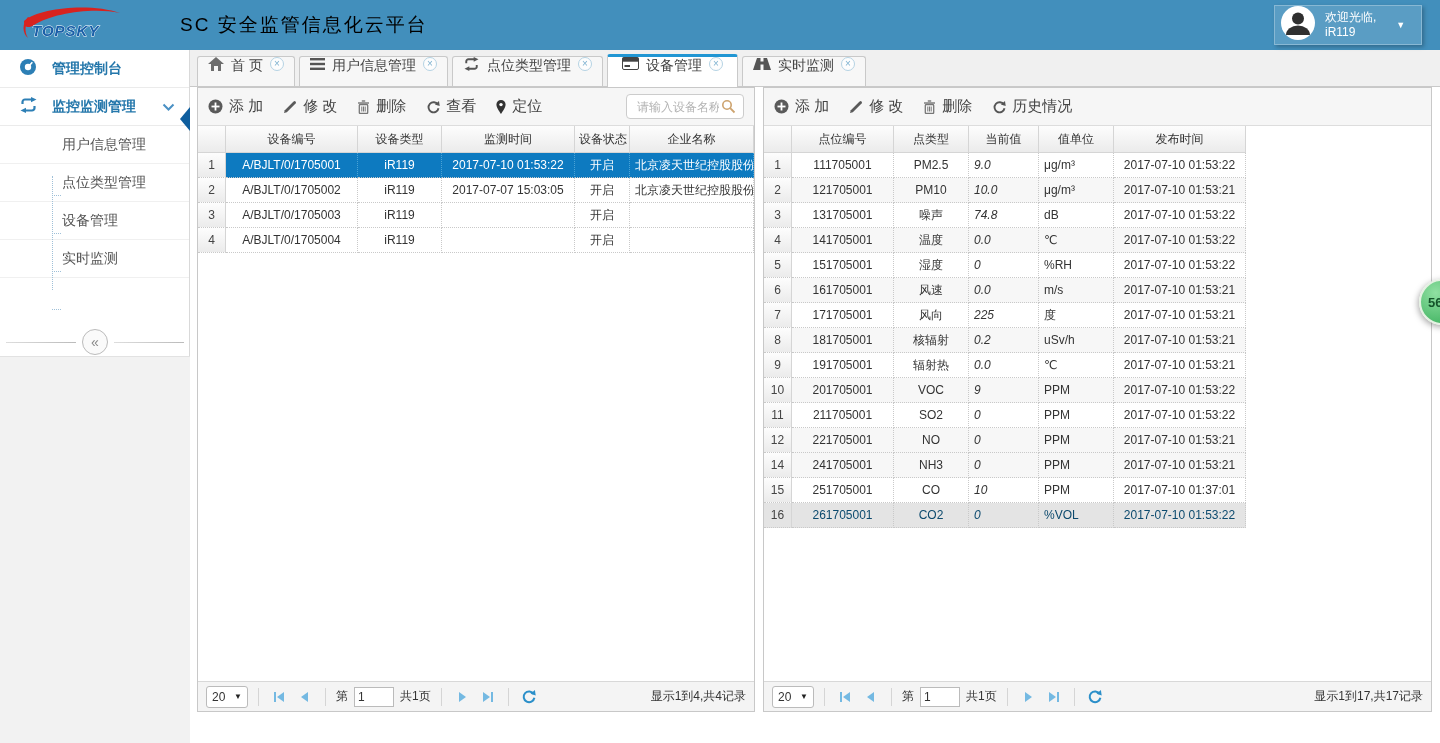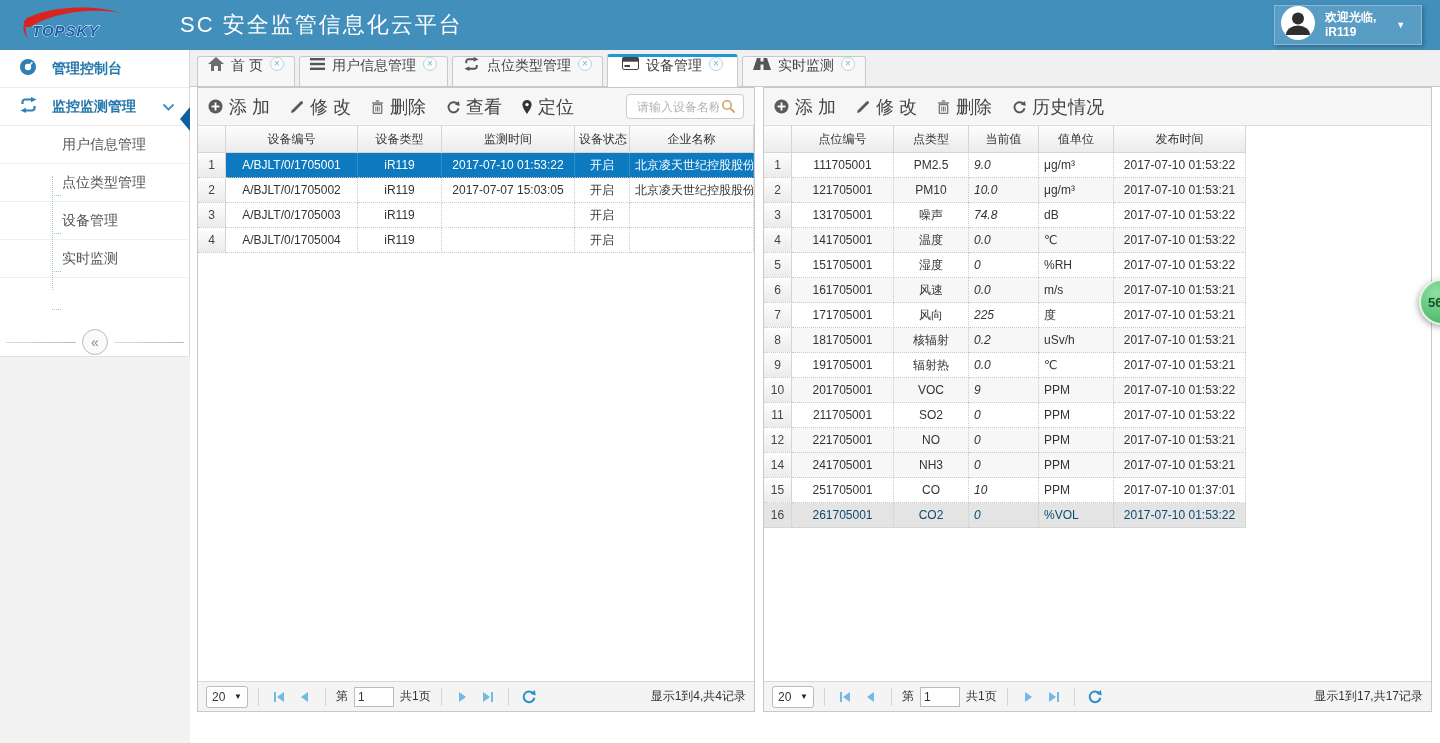--- a/index.html
+++ b/index.html
@@ -5,23 +5,23 @@
   * { box-sizing: border-box; }
   html,body { margin:0; padding:0; }
   body {
     width:1440px; height:743px; position:relative; overflow:hidden;
     background:#fff; font-family:"Liberation Sans","DejaVu Sans",sans-serif;
     color:#333; -webkit-font-smoothing:antialiased;
   }
   
   .app-header { position:absolute; left:0; top:0; width:1440px; height:50px; background:#428fbc; z-index:10; }
   .logo { position:absolute; left:18px; top:5px; width:110px; height:40px; }
-  .app-title { position:absolute; left:180px; top:0; height:50px; line-height:50px; color:#ffffff; font-size:22px; letter-spacing:2px; white-space:nowrap; }
+  .app-title { position:absolute; left:180px; top:0; height:50px; line-height:50px; color:#000000; font-size:19px; letter-spacing:2px; white-space:nowrap; }
   .user-box { position:absolute; right:18px; top:5px; height:40px; min-width:148px; display:flex; align-items:center; gap:10px; padding:0 10px 0 6px; background:rgba(255,255,255,0.13); border:1px solid rgba(255,255,255,0.28); box-shadow:2px 2px 4px rgba(0,0,0,0.25); }
-  .user-text { color:#fff; font-size:12px; line-height:15px;font-weight:bold; }
+  .user-text { color:#fff; font-size:12px; line-height:15px; }
   .user-caret { color:#fff; font-size:9px; margin-left:10px; }
   
   .sidebar { position:absolute; left:0; top:50px; width:190px; bottom:0; background:#fff; border-right:1px solid #d9d9d9; z-index:5; }
   .side-item { position:relative; height:38px; display:flex; align-items:center; border-bottom:1px solid #ebebeb; cursor:pointer; }
   .side-item .s-ic { position:absolute; left:18px; width:20px; text-align:center; }
   .side-item .s-lb { position:absolute; left:52px; font-size:14px; font-weight:bold; color:#2477ab; }
   .side-item .s-ch { position:absolute; right:14px; }
   .side-sub { position:relative; height:38px; display:flex; align-items:center; border-bottom:1px solid #f0f0f0; cursor:pointer; }
   .side-sub .s-lb { position:absolute; left:62px; font-size:14px; color:#555; font-weight:normal; }
   .tree-v { position:absolute; left:52px; top:126px; height:114px; border-left:1px dotted #9fc0d8; }
@@ -34,21 +34,21 @@
   
   .tabstrip { position:absolute; left:190px; top:50px; right:0; height:37px; background:#f0f0f0; border-bottom:1px solid #c9c9c9; z-index:6; display:flex; align-items:flex-end; padding-left:7px; }
   .tab { display:inline-flex; align-items:flex-start; gap:7px; height:30px; padding:0 10px; margin-right:4px; background:#f7f7f7; border:1px solid #c9c9c9; border-bottom:none; border-radius:3px 3px 0 0; font-size:14px; color:#444; cursor:pointer; position:relative; }
   .tab.active { background:#fff; border-top:3px solid #2196d3; height:33px; margin-bottom:-1px; z-index:7; padding:0 14px; }
   .tab-x { width:14px; height:14px; border:1px solid #b5d3e4; background:#fdfdfd; color:#7fb2d0; border-radius:50%; font-size:10px; line-height:12px; text-align:center; cursor:pointer; }
   
   .panel { position:absolute; top:87px; background:#fff; border:1px solid #c8c8c8; }
   .panel.left  { left:197px; width:558px; height:625px; }
   .panel.right { left:763px; width:669px; height:625px; }
   .toolbar { position:absolute; left:0; right:0; top:0; height:38px; background:#f6f6f6; border-bottom:1px solid #ddd; display:flex; align-items:center; padding:0 10px; gap:20px; }
-  .tbtn { display:inline-flex; align-items:center; gap:6px; font-size:18px; color:#444; cursor:pointer; white-space:nowrap; }
+  .tbtn { display:inline-flex; align-items:center; gap:6px; font-size:15px; color:#444; cursor:pointer; white-space:nowrap; }
   .searchbox { margin-left:auto; width:118px; height:25px; border:1px solid #ccc; border-radius:4px; background:#fff; display:flex; align-items:center; padding:0 5px 0 8px; }
   .searchbox input { border:none; outline:none; width:86px; font-size:12px; color:#555; background:transparent; font-family:inherit; }
   .searchbox input::placeholder { color:#b3b3b3; }
   .grid-area { position:absolute; left:0; right:0; top:38px; bottom:30px; overflow:hidden; background:#fff; }
   
   table.grid { border-collapse:separate; border-spacing:0; table-layout:fixed; font-size:12px; color:#333; }
   table.grid th { background:linear-gradient(#fdfdfd,#ebebeb); border-right:1px solid #d5d5d5; border-bottom:1px solid #d5d5d5; font-weight:normal; height:27px; padding:0 4px; text-align:center; white-space:nowrap; overflow:hidden; }
   table.grid td { border-right:1px dotted #c9c9c9; border-bottom:1px dotted #c9c9c9; height:25px; padding:0 5px; white-space:nowrap; overflow:hidden; background:#fff; }
   table.grid td.c0 { background:linear-gradient(#fdfdfd,#ebebeb); border-right:1px solid #d5d5d5; text-align:center; color:#444; }
   tr.sel td:not(.c0) { background:#0d7ac0; color:#fff; border-right:1px dotted #4aa3d6; }

